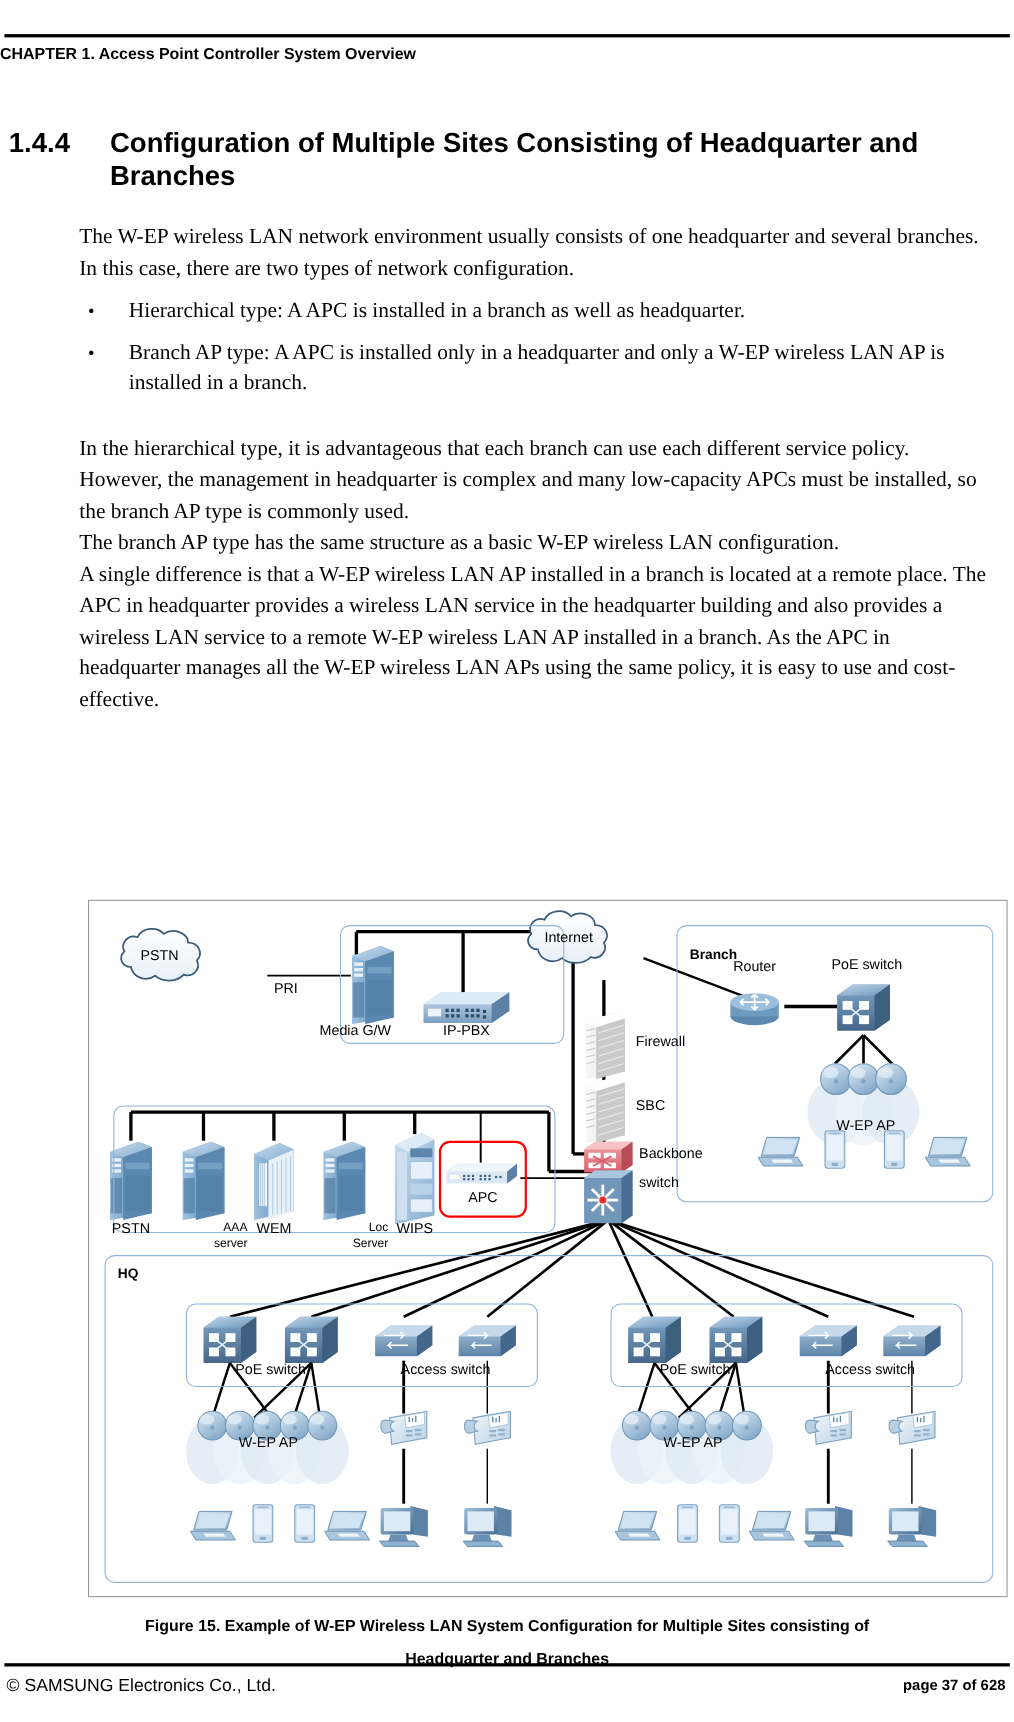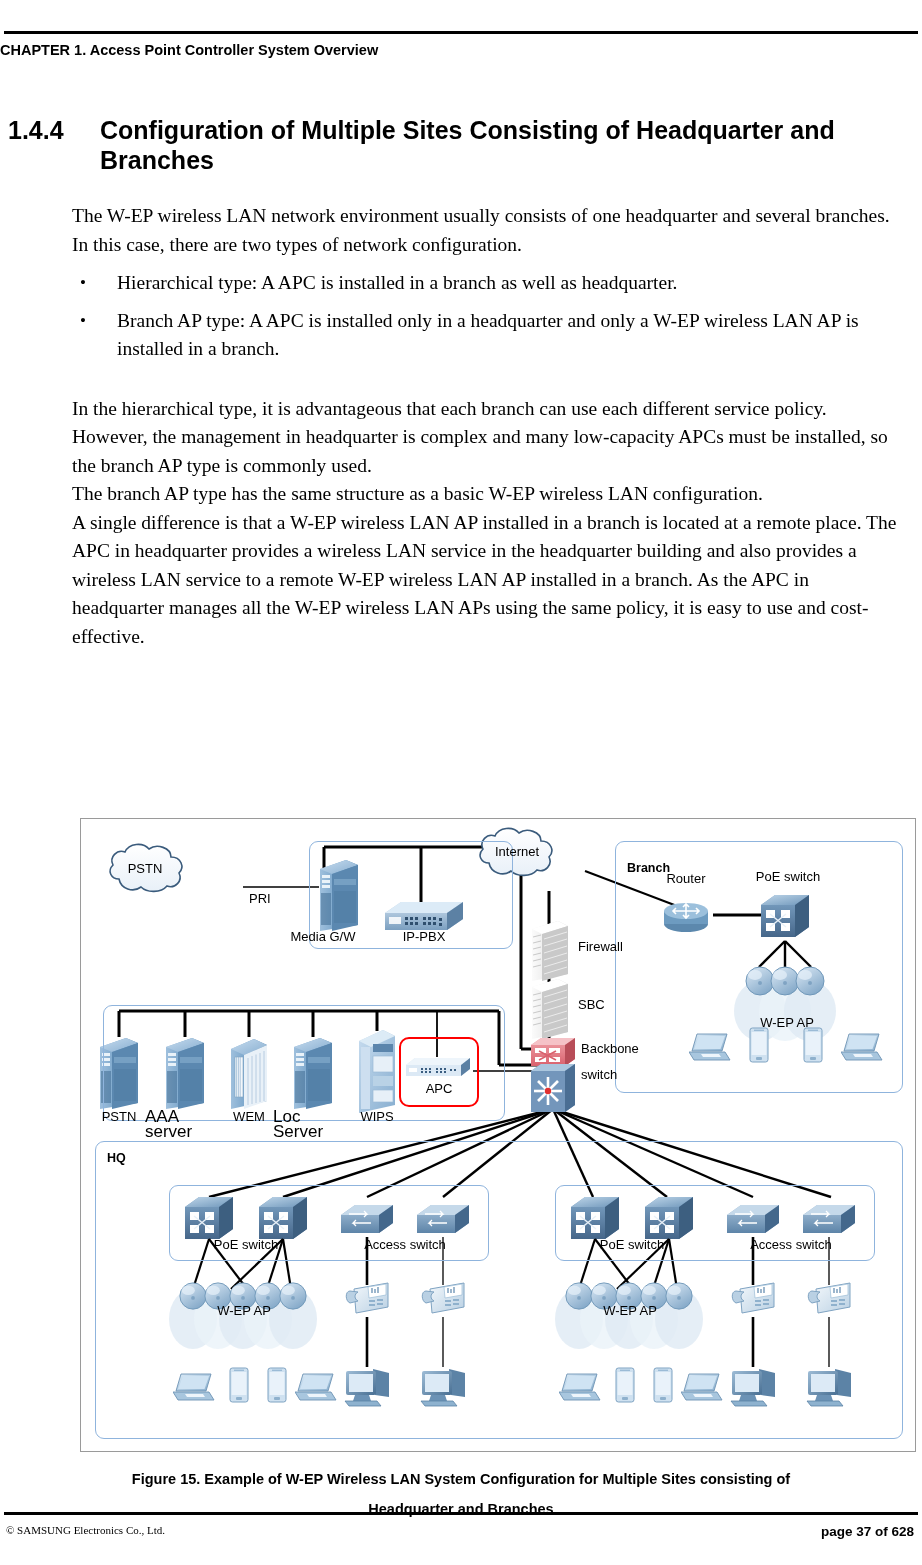--- a/index.html
+++ b/index.html
@@ -58,35 +58,35 @@
     font-weight:bold;font-size:12.5px;color:#000;
   }
   .lbl{
     position:absolute;font-family:"Liberation Sans", sans-serif;
     font-size:13px;color:#000;white-space:nowrap;text-align:center;
   }
   .lbl.b{font-weight:normal;}
   .lbl.c{transform:translateX(-50%);}
   .lbl2{
     position:absolute;font-family:"Liberation Sans", sans-serif;
-    font-size:17px;color:#000;text-align:left;line-height:15px;
+    font-size:11px;color:#000;text-align:right;line-height:15px;
     transform:translateX(-50%);
   }
   svg.ov{position:absolute;left:0;top:0;width:836px;height:634px;overflow:visible;}
   
   .cap{
     position:absolute;left:60px;top:1464px;width:802px;
     font-family:"Liberation Sans", sans-serif;
     font-weight:bold;font-size:14.5px;text-align:center;line-height:30px;color:#000;
   }
   
   .rule-bot{position:absolute;left:4px;top:1512px;width:914px;height:3px;background:#000;}
   .foot-l{
     position:absolute;left:6px;top:1524px;
-    font-family:Liberation Serif, serif;font-size:11px;color:#000;
+    font-family:Liberation Sans, sans-serif;font-size:16px;color:#000;
   }
   .foot-r{
     position:absolute;right:8px;top:1524px;
     font-family:"Liberation Sans", sans-serif;font-weight:bold;font-size:13.5px;color:#000;
   }
 </style>
 </head>
 <body>
 
 <div class="page-header">

